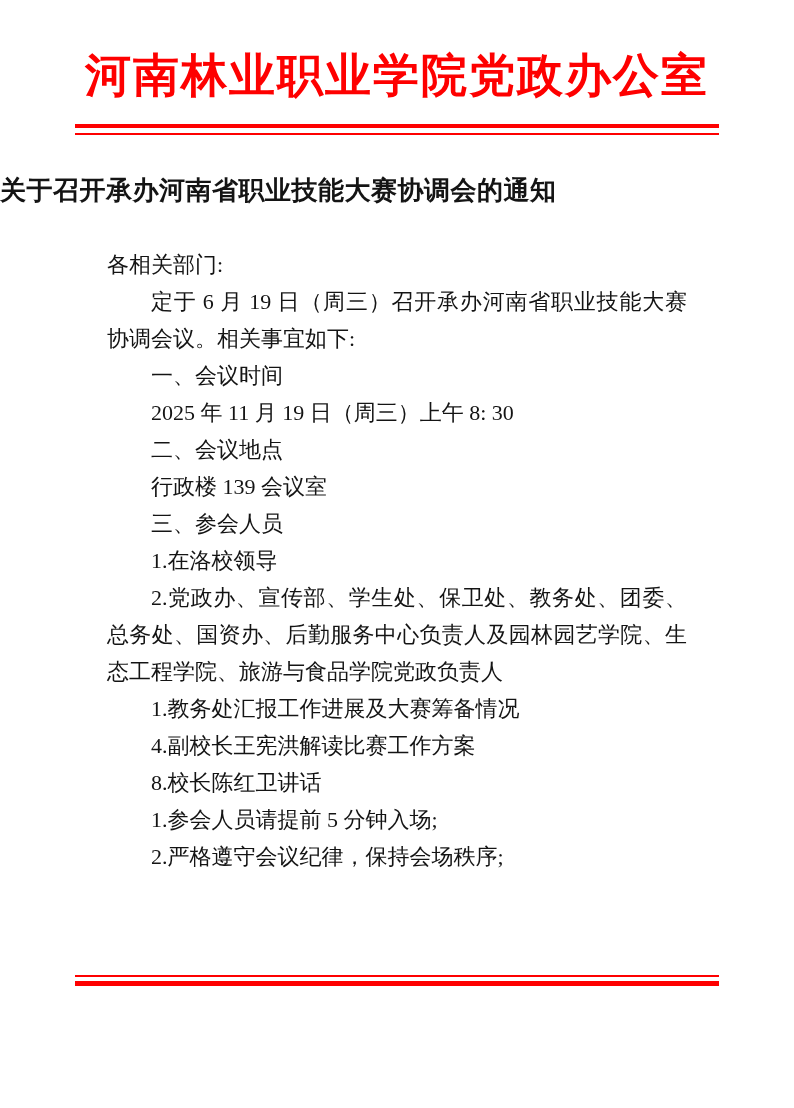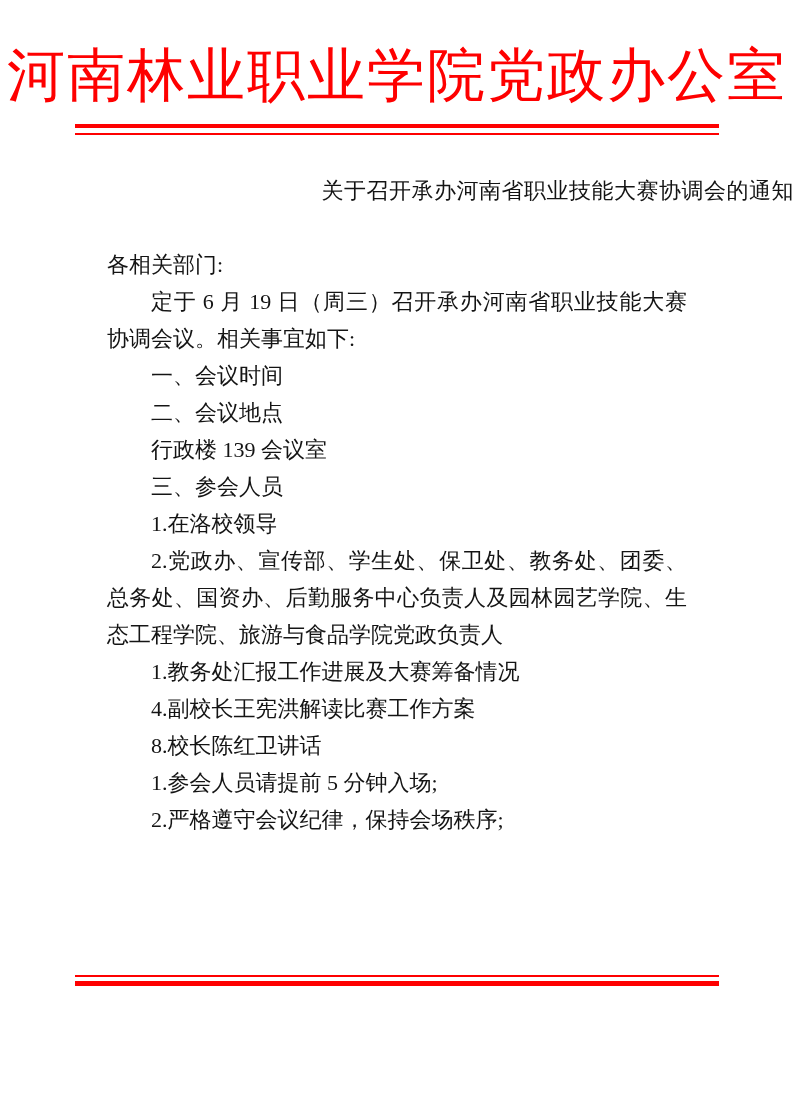--- a/index.html
+++ b/index.html
@@ -10,23 +10,23 @@
     height: 1108px;
     margin: 0 auto;
     background: var(--page-bg, #ffffff);
     font-family: "Liberation Serif", "DejaVu Serif", serif;
     overflow: hidden;
   }
   .letterhead {
     padding-top: 50px;
     text-align: center;
     color: var(--accent, #fe0000);
-    font-size: 58px;
+    font-size: 46px;
     line-height: 52px;
-    font-weight: normal;
+    font-weight: bold;
     letter-spacing: 2px;
     white-space: nowrap;
   }
   .rule {
     width: 644px;
     margin: 0 auto;
   }
   .rule-top { margin-top: 22px; }
   .rule .thick { height: 4px; background: var(--accent, #fe0000); }
   .rule .gap { height: 5px; }
@@ -34,25 +34,25 @@
   .rule-bottom {
     position: absolute;
     left: 75px;
     top: 975px;
   }
   .rule-bottom .thin2 { height: 2px; background: var(--accent, #fe0000); }
   .rule-bottom .gap2 { height: 4px; }
   .rule-bottom .thick2 { height: 5px; background: var(--accent, #fe0000); }
   .doc-title {
     margin-top: 37px;
-    text-align: right;
+    text-align: left;
     color: var(--ink, #141414);
-    font-size: 22px;
+    font-size: 26px;
     line-height: 38px;
-    font-weight: normal;
+    font-weight: bold;
     letter-spacing: 0.5px;
     white-space: nowrap;
   }
   .doc-body {
     width: 580px;
     margin: 36px auto 7px auto;
     color: var(--ink, #141414);
     font-size: 22px;
     line-height: 37px;
     text-align: justify;
@@ -78,20 +78,21 @@
     <div class="thin"></div>
   </div>
 
   <div class="doc-title">关于召开承办河南省职业技能大赛协调会的通知</div>
 
   <div class="doc-body">
     <p class="salutation">各相关部门:</p>
 
   <p>定于 6 月 19 日（周三）召开承办河南省职业技能大赛协调会议。相关事宜如下:</p>
       <p>一、会议时间</p>
+      <p>2025 年 11 月 19 日（周三）上午 8: 30</p>
       <p>二、会议地点</p>
       <p>行政楼 139 会议室</p>
       <p>三、参会人员</p>
       <p>1.在洛校领导</p>
       <p>2.党政办、宣传部、学生处、保卫处、教务处、团委、总务处、国资办、后勤服务中心负责人及园林园艺学院、生态工程学院、旅游与食品学院党政负责人</p>
       <p>1.教务处汇报工作进展及大赛筹备情况</p>
       <p>4.副校长王宪洪解读比赛工作方案</p>
       <p>8.校长陈红卫讲话</p>
       <p>1.参会人员请提前 5 分钟入场;</p>
       <p>2.严格遵守会议纪律，保持会场秩序;</p>

